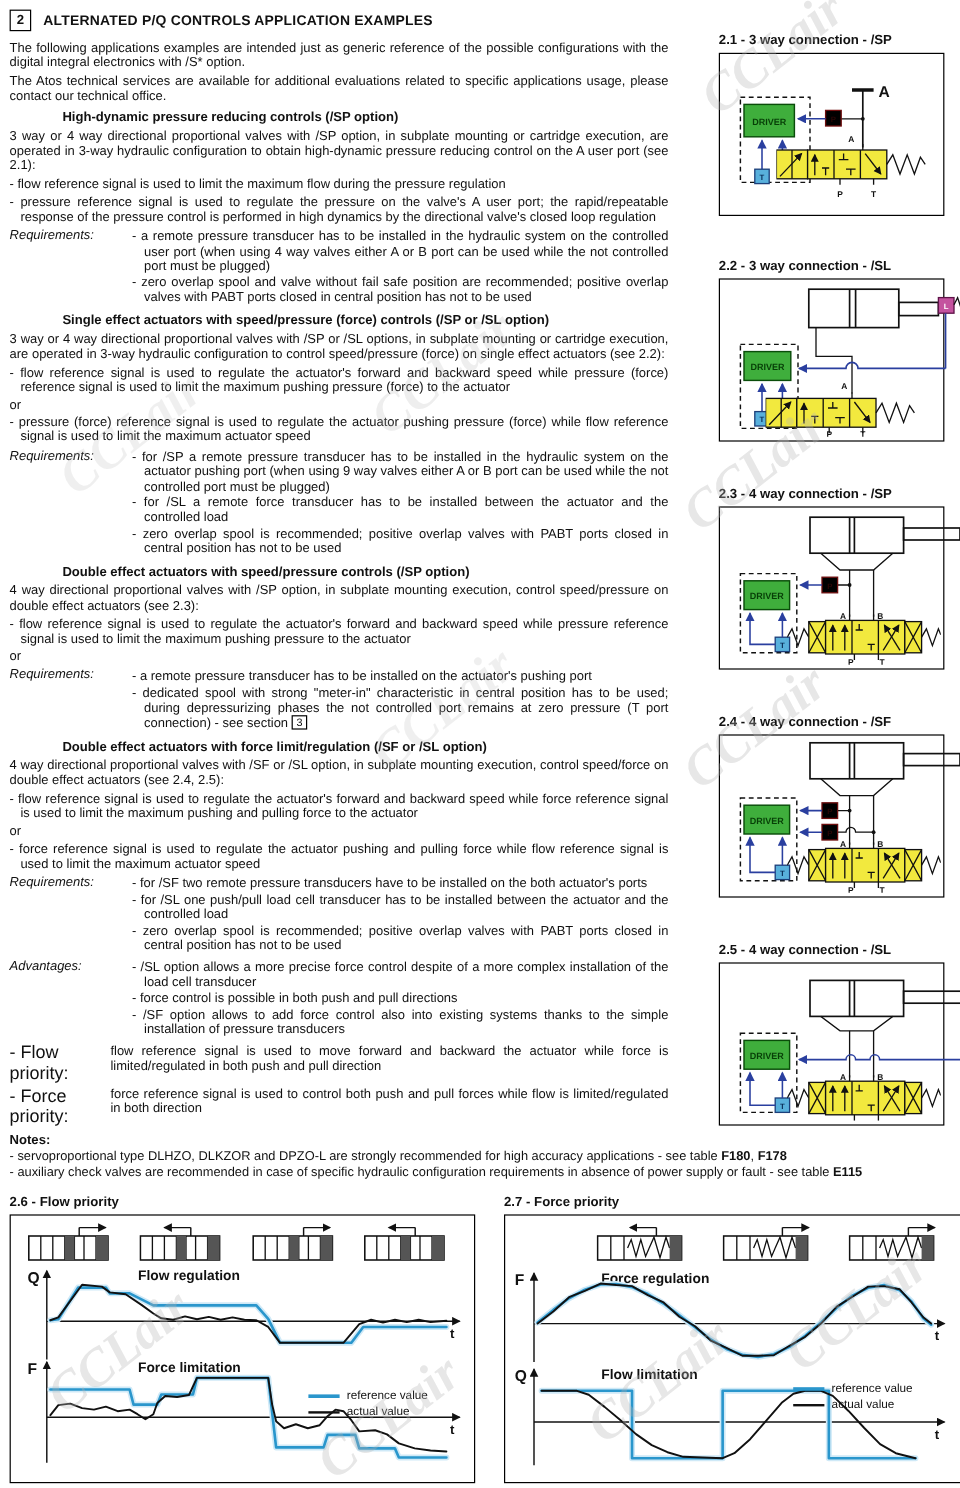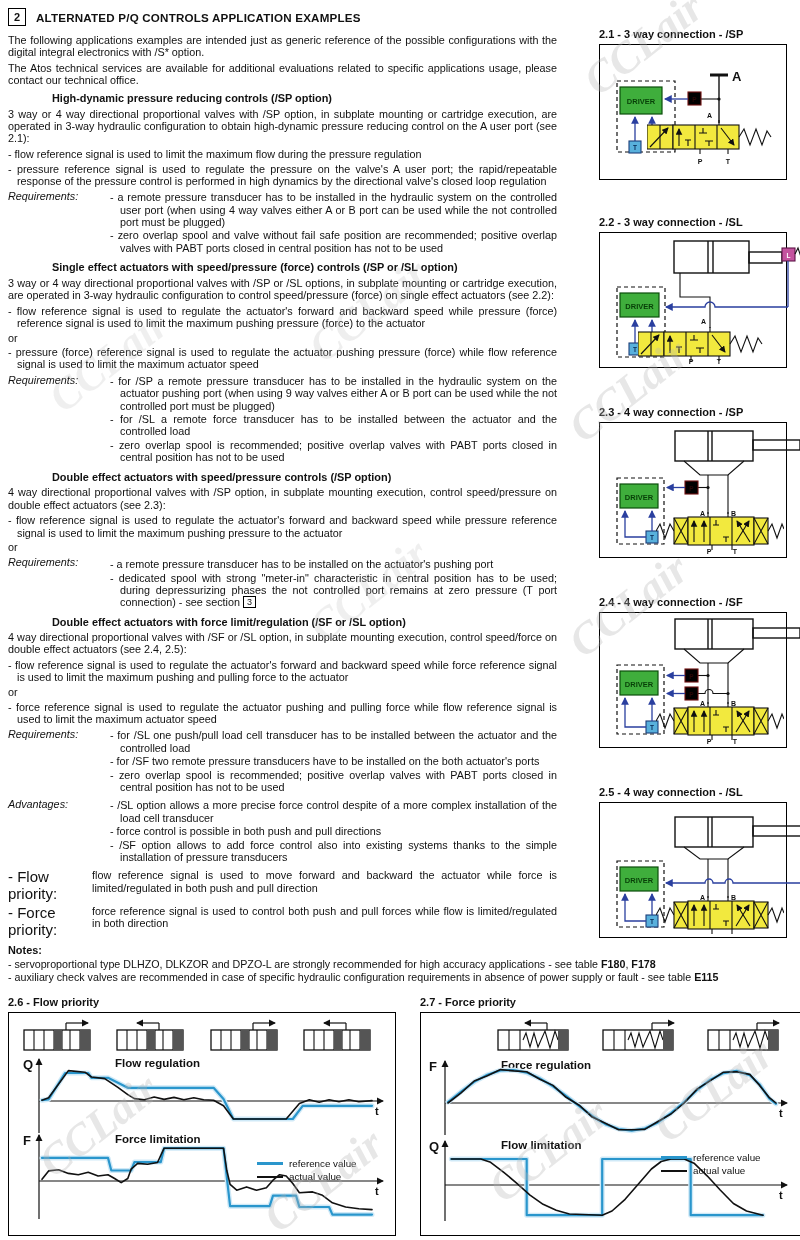--- a/index.html
+++ b/index.html
@@ -159,22 +159,22 @@
     </div>
 
     <h2 class="sec">Double effect actuators with force limit/regulation (/SF or /SL option)</h2>
     <p>4 way directional proportional valves with /SF or /SL option, in subplate mounting execution, control speed/force on double effect actuators (see 2.4, 2.5):</p>
     <p class="bullet">- flow reference signal is used to regulate the actuator's forward and backward speed while force reference signal is used to limit the maximum pushing and pulling force to the actuator</p>
     <p class="or">or</p>
     <p class="bullet">- force reference signal is used to regulate the actuator pushing and pulling force while flow reference signal is used to limit the maximum actuator speed</p>
     <div class="lrow">
       <span class="lab">Requirements:</span>
       <div class="lcontent">
+        <p>- for /SF two remote pressure transducers have to be installed on the both actuator's ports</p>
         <p>- for /SL one push/pull load cell transducer has to be installed between the actuator and the controlled load</p>
-        <p>- for /SF two remote pressure transducers have to be installed on the both actuator's ports</p>
         <p>- zero overlap spool is recommended; positive overlap valves with PABT ports closed in central position has not to be used</p>
       </div>
     </div>
     <div class="lrow">
       <span class="lab">Advantages:</span>
       <div class="lcontent">
         <p>- /SL option allows a more precise force control despite of a more complex installation of the load cell transducer</p>
         <p>- force control is possible in both push and pull directions</p>
         <p>- /SF option allows to add force control also into existing systems thanks to the simple installation of pressure transducers</p>
       </div>

